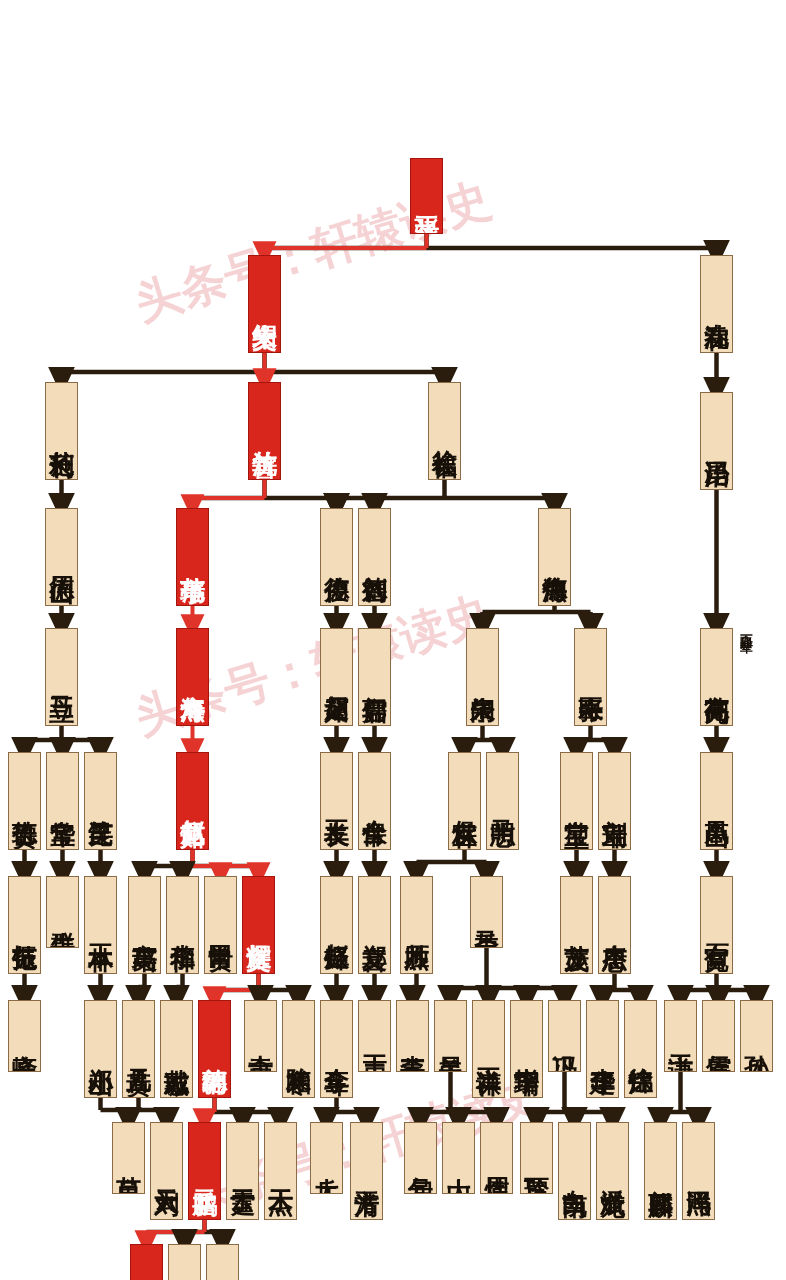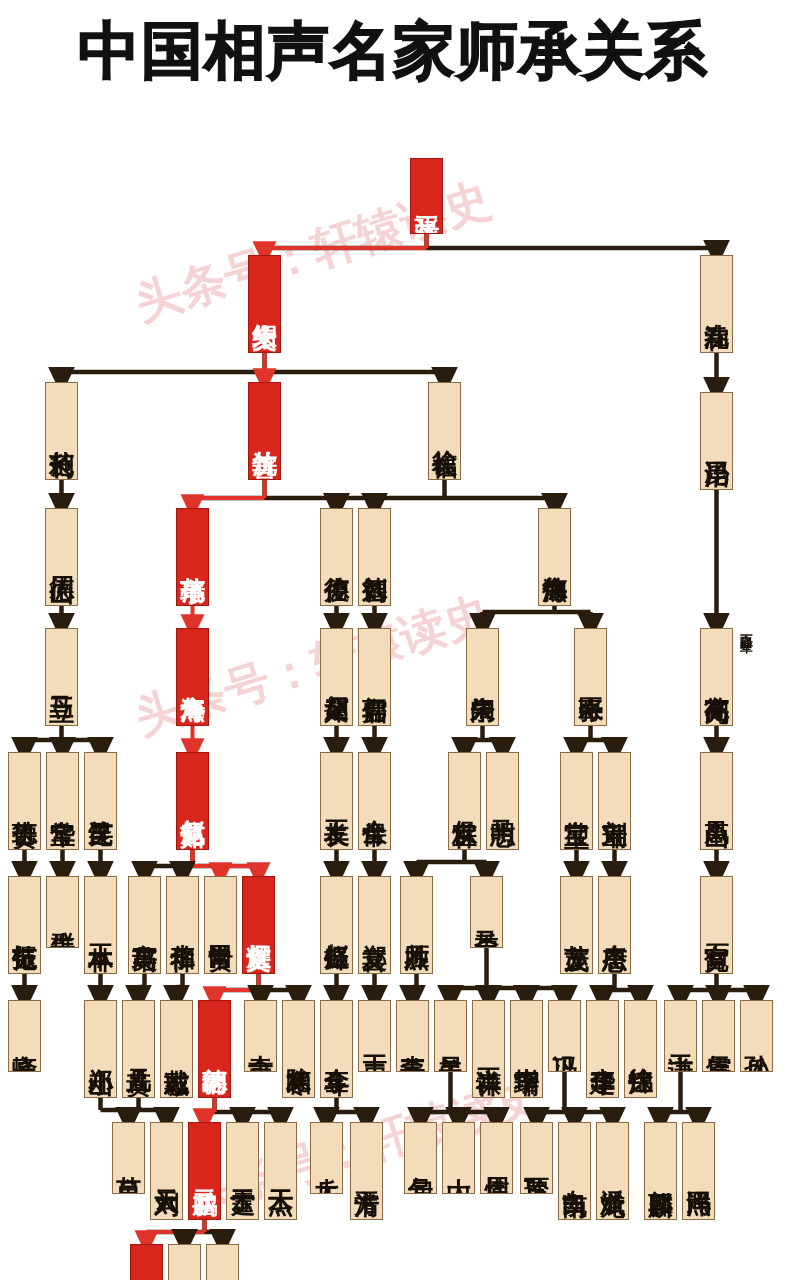--- a/index.html
+++ b/index.html
@@ -51,21 +51,20 @@
     position:absolute;writing-mode:vertical-rl;text-orientation:upright;
     font-size:13px;font-weight:bold;color:#171008;letter-spacing:2px;
     line-height:1;
   }
 </style>
 </head>
 <body>
 
 <div id="stage">
 
-  <div id="title">中国相声名家师承关系</div>
 
   <div class="wm" style="left:128px;top:276px;transform:rotate(-17deg);">头条号：轩辕读史</div>
   <div class="wm" style="left:128px;top:690px;transform:rotate(-17deg);">头条号：轩辕读史</div>
   <div class="wm" style="left:180px;top:1170px;transform:rotate(-17deg);">头条号：轩辕读史</div>
 
   <svg id="edges" viewBox="0 0 786 1280" preserveAspectRatio="none">
       <defs>
         <marker id="mk-b" markerWidth="7" markerHeight="7" refX="3.2" refY="3" orient="auto" markerUnits="strokeWidth">
           <path d="M0,0 L6.4,3 L0,6 Z" fill="#2b1d0e"></path>
         </marker>

